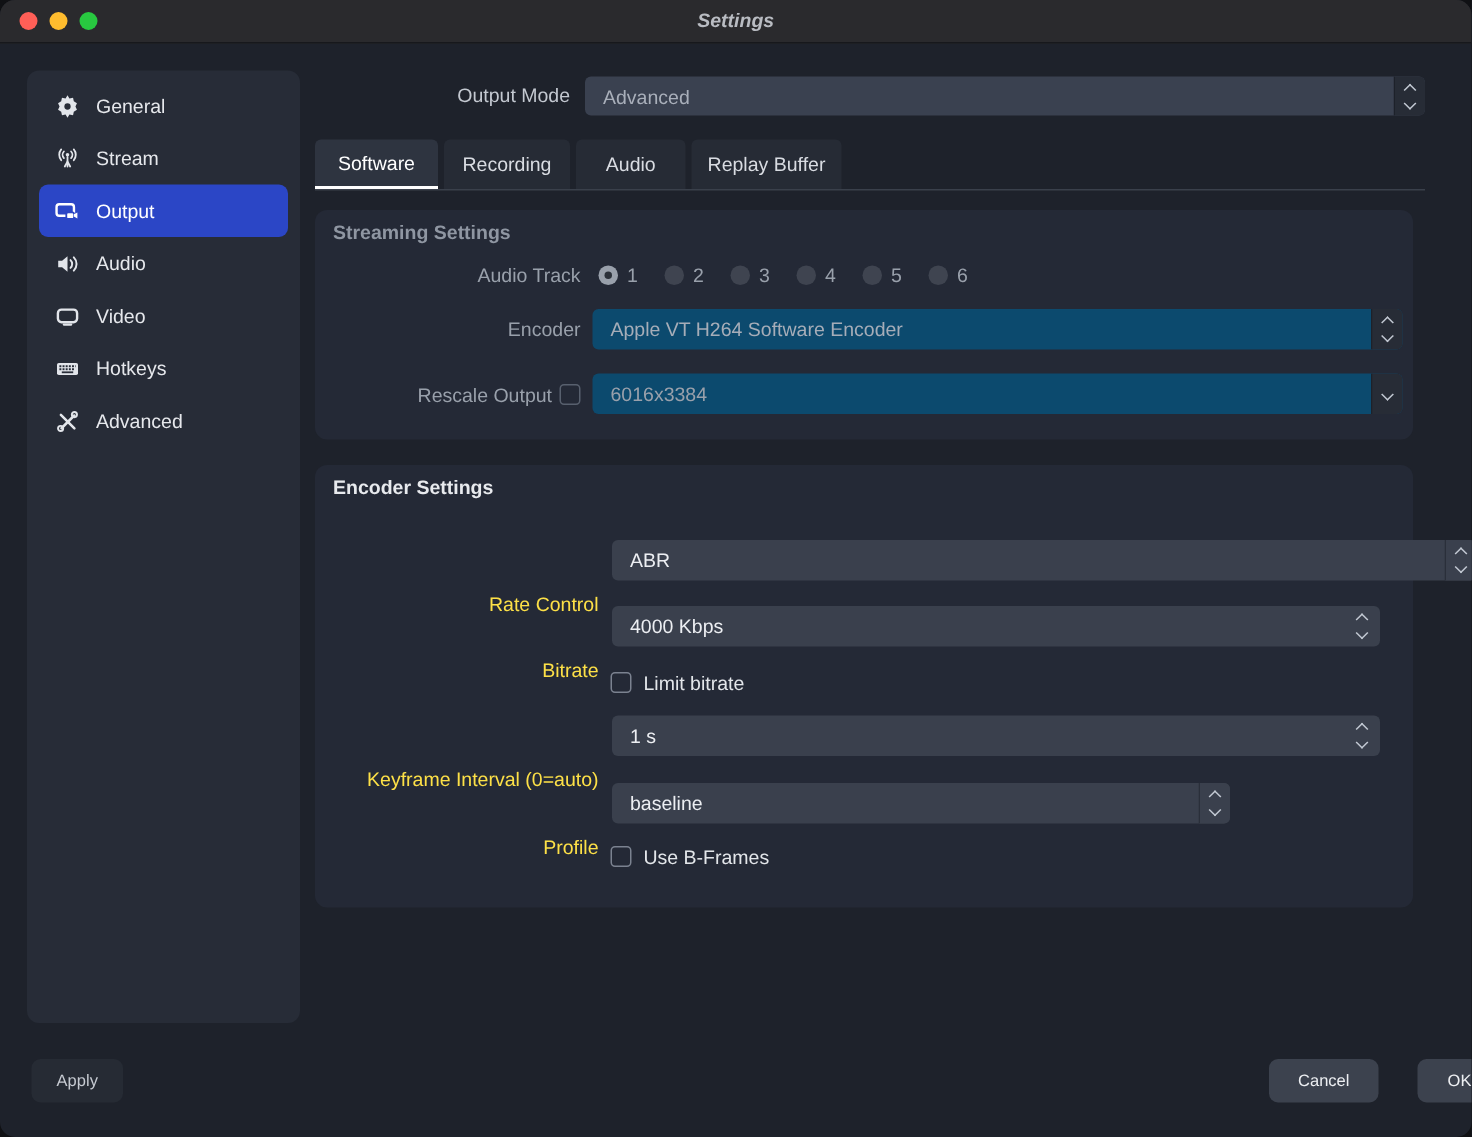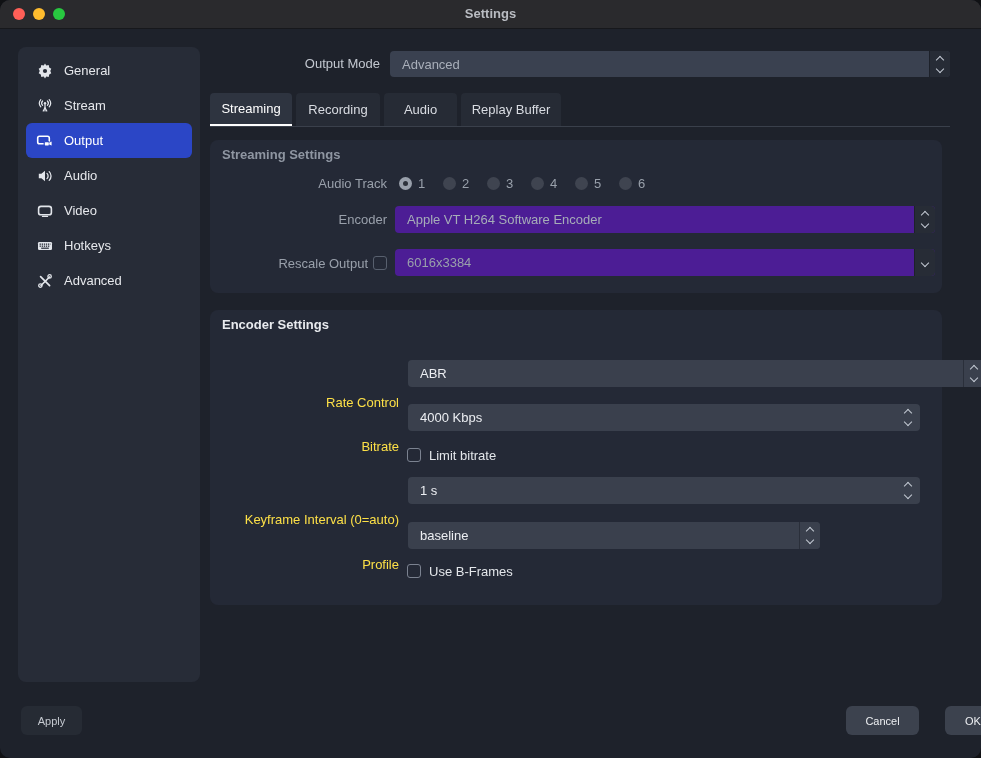--- a/index.html
+++ b/index.html
@@ -1,40 +1,40 @@
 <!DOCTYPE html>
 <html><head>
 <meta charset="utf-8">
 <style>
   html,body{margin:0;padding:0;background:#101114;width:981px;height:758px;overflow:hidden;
     font-family:"Liberation Sans","DejaVu Sans",sans-serif;-webkit-font-smoothing:antialiased;}
   .window{position:absolute;left:0;top:0;width:981px;height:758px;border-radius:10px;overflow:hidden;background:#1e222b;}
   
-  .titlebar{position:absolute;left:0;top:0;width:100%;height:28px;background:#2a2a2d;border-bottom:1px solid #17181c;}
+  .titlebar{position:absolute;left:0;top:0;width:100%;height:28px;background:#2a2a2d;border-bottom:1px solid #17181c;font-style:italic;}
   .tl{position:absolute;top:8px;width:12px;height:12px;border-radius:50%;}
   .tl.red{left:13px;background:#ff5f57;}
   .tl.yellow{left:33px;background:#febc2e;}
   .tl.green{left:53px;background:#28c840;}
   .win-title{position:absolute;left:0;right:0;top:6px;text-align:center;font-size:13px;font-weight:bold;color:#b9bcc2;}
   
   .sidebar{position:absolute;left:18px;top:47px;width:182px;height:635px;background:#272c37;border-radius:8px;padding-top:6px;box-sizing:border-box;}
   .side-item{position:relative;height:35px;margin:0 8px;display:flex;align-items:center;gap:11px;padding-left:10px;border-radius:6px;color:#e6e8ec;font-size:13px;cursor:default;}
   .side-item .icon{width:17px;height:17px;display:flex;align-items:center;justify-content:center;flex:0 0 17px;}
   .side-item.selected{background:#2b46c6;color:#ffffff;}
   .side-item svg{display:block;}
   
   .chev{display:inline-block;width:5px;height:5px;border:solid #c3c9d3;border-width:0 1.5px 1.5px 0;}
   .chev.up{transform:rotate(-135deg);}
   .chev.down{transform:rotate(45deg);}
   .field{position:absolute;box-sizing:border-box;border-radius:4px;display:flex;align-items:center;font-size:13px;}
   .field .val{padding-left:12px;flex:1;white-space:nowrap;overflow:hidden;}
   .field .stepper{width:20px;align-self:stretch;display:flex;flex-direction:column;align-items:center;justify-content:center;gap:3px;background:#272c36;border-left:1px solid #1d212a;border-radius:0 4px 4px 0;}
   .field.bright{background:#3a404d;color:#eceef2;}
   .field.bright .stepper{background:#3a404d;border-left:1px solid #2a2f3a;}
-  .field.dim{background:#4c1d95;color:#a6adb8;}
+  .field.dim{background:#0c4a6e;color:#a6adb8;}
   .spin-up{position:absolute;right:9px;top:6px;}
   .spin-down{position:absolute;right:9px;bottom:6px;}
   .label{position:absolute;font-size:13px;white-space:nowrap;}
   .label.dim{color:#99a0ab;}
   .label.bright{color:#fde047;margin-top:29px;}
   
   .tab{position:absolute;top:93px;height:33px;background:#262b35;border-radius:4px 4px 0 0;display:flex;align-items:center;justify-content:center;font-size:13px;color:#d9dce2;cursor:default;}
   .tab.active{background:#2e3440;color:#ffffff;border-bottom:2px solid #ffffff;box-sizing:border-box;}
   .tabline{position:absolute;left:210px;top:126px;width:740px;height:1px;background:#3a404b;}
   
@@ -156,21 +156,21 @@
   <div class="label dim" style="right:601px;top:56px;color:#c3c8d0;">Output Mode</div>
   <div class="field dim" style="left:390px;top:51px;width:560px;height:26px;background:#3a4150;color:#a9afba;">
     <span class="val">Advanced</span>
     <span class="stepper">
         <i class="chev up"></i>
         <i class="chev down"></i>
       </span>
   </div>
 
   <div class="tab active" style="left:210px;width:82px;">
-      <span>Streaming</span>
+      <span>Software</span>
     </div>
   <div class="tab" style="left:296px;width:84px;">
       <span>Recording</span>
     </div>
   <div class="tab" style="left:384px;width:73px;">
       <span>Audio</span>
     </div>
   <div class="tab" style="left:461px;width:100px;">
       <span>Replay Buffer</span>
     </div>

